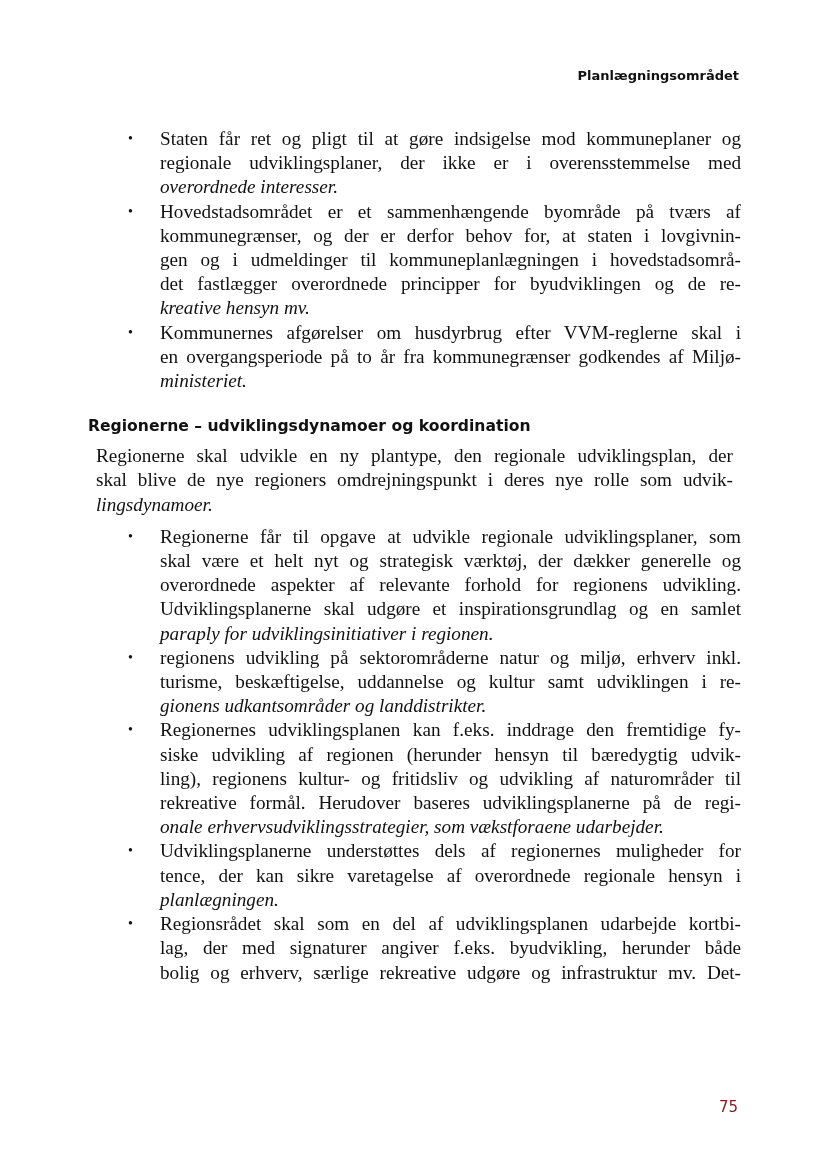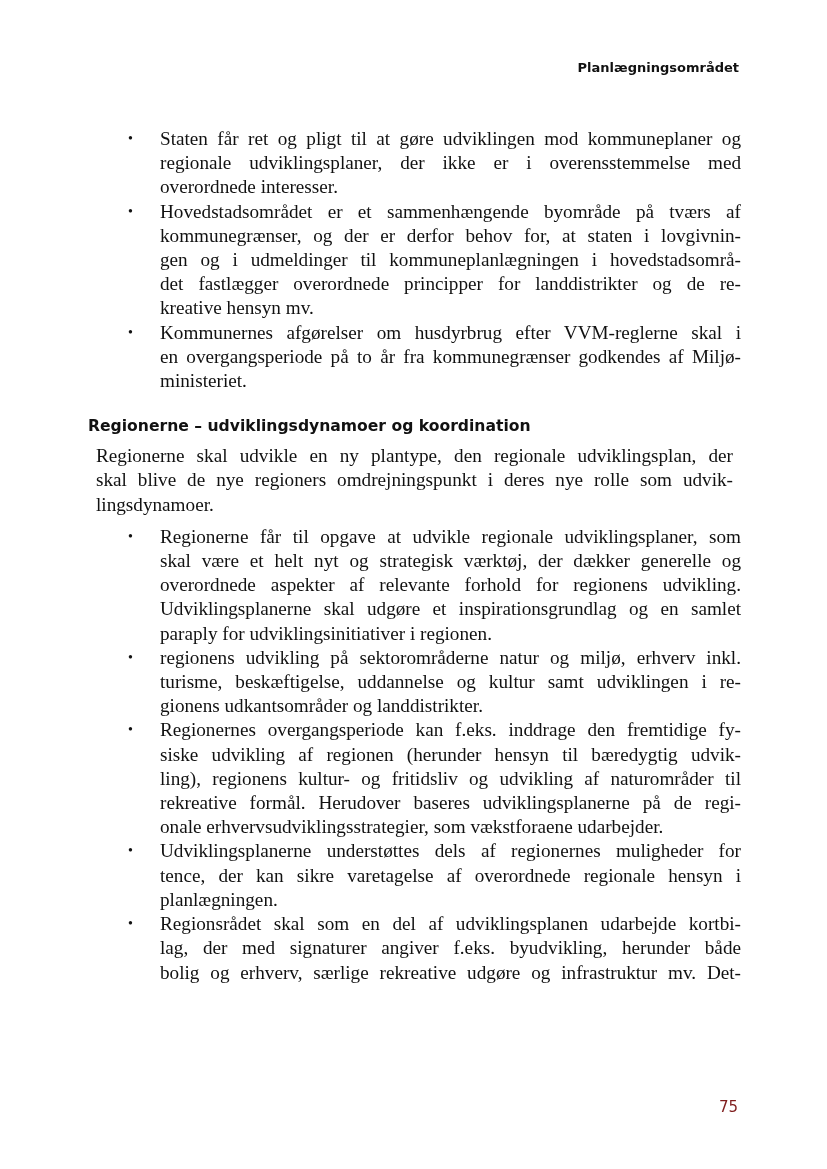--- a/index.html
+++ b/index.html
@@ -1,30 +1,30 @@
 <!DOCTYPE html>
 <html><head>
 <meta charset="utf-8">
 <style>
   html, body { margin: 0; padding: 0; background: #ffffff; }
   body { width: 827px; height: 1169px; position: relative; overflow: hidden; color: #111; }
   .running-header {
-    position: absolute; right: 88px; top: 60px;
+    position: absolute; right: 88px; top: 68px;
     font-family: "DejaVu Sans", sans-serif; font-weight: bold; font-size: 13px; color: #111;
   }
   .page-number {
     position: absolute; right: 89px; top: 1098px;
     font-family: "DejaVu Sans", sans-serif; font-size: 15px; color: #7f1d1d;
   }
   .content {
     position: absolute; left: 88px; top: 127px; width: 653px;
     font-family: "Liberation Serif", serif; font-size: 19.2px; line-height: 24.2px;
   }
   .ln { display: block; text-align: justify; text-align-last: justify; white-space: nowrap; }
-  .ln.last { text-align-last: left; }
+  .ln.last { text-align-last: left; font-style: italic; }
   ul.bullets { list-style: none; margin: 0; padding: 0; }
   ul.bullets li { position: relative; padding-left: 72px; }
   ul.bullets li .bullet {
     position: absolute; left: 40px; top: 0; font-size: 14px; line-height: 24.2px;
   }
   .heading {
     font-family: "DejaVu Sans", sans-serif; font-weight: bold; font-size: 15.6px;
     line-height: 20px; margin-top: 23px; margin-bottom: 8px;
   }
   .para { margin: 8px; }
@@ -32,30 +32,30 @@
 </style>
 </head>
 <body>
 
 <div class="running-header">Planlægningsområdet</div>
 
 <div class="content">
   <ul class="bullets" id="list1">
       <li>
         <span class="bullet">•</span>
-        <span class="ln">Staten får ret og pligt til at gøre udviklingen mod kommuneplaner og</span>
+        <span class="ln">Staten får ret og pligt til at gøre indsigelse mod kommuneplaner og</span>
         <span class="ln">regionale udviklingsplaner, der ikke er i overensstemmelse med</span>
         <span class="ln last">overordnede interesser.</span>
       </li>
       <li>
         <span class="bullet">•</span>
         <span class="ln">Hovedstadsområdet er et sammenhængende byområde på tværs af</span>
         <span class="ln">kommunegrænser, og der er derfor behov for, at staten i lovgivnin-</span>
         <span class="ln">gen og i udmeldinger til kommuneplanlægningen i hovedstadsområ-</span>
-        <span class="ln">det fastlægger overordnede principper for landdistrikter og de re-</span>
+        <span class="ln">det fastlægger overordnede principper for byudviklingen og de re-</span>
         <span class="ln last">kreative hensyn mv.</span>
       </li>
       <li>
         <span class="bullet">•</span>
         <span class="ln">Kommunernes afgørelser om husdyrbrug efter VVM-reglerne skal i</span>
         <span class="ln">en overgangsperiode på to år fra kommunegrænser godkendes af Miljø-</span>
         <span class="ln last">ministeriet.</span>
       </li>
     </ul>
 
@@ -76,21 +76,21 @@
         <span class="ln last">paraply for udviklingsinitiativer i regionen.</span>
       </li>
       <li>
         <span class="bullet">•</span>
         <span class="ln">regionens udvikling på sektorområderne natur og miljø, erhverv inkl.</span>
         <span class="ln">turisme, beskæftigelse, uddannelse og kultur samt udviklingen i re-</span>
         <span class="ln last">gionens udkantsområder og landdistrikter.</span>
       </li>
       <li>
         <span class="bullet">•</span>
-        <span class="ln">Regionernes overgangsperiode kan f.eks. inddrage den fremtidige fy-</span>
+        <span class="ln">Regionernes udviklingsplanen kan f.eks. inddrage den fremtidige fy-</span>
         <span class="ln">siske udvikling af regionen (herunder hensyn til bæredygtig udvik-</span>
         <span class="ln">ling), regionens kultur- og fritidsliv og udvikling af naturområder til</span>
         <span class="ln">rekreative formål. Herudover baseres udviklingsplanerne på de regi-</span>
         <span class="ln last">onale erhvervsudviklingsstrategier, som vækstforaene udarbejder.</span>
       </li>
       <li>
         <span class="bullet">•</span>
         <span class="ln">Udviklingsplanerne understøttes dels af regionernes muligheder for</span>
         <span class="ln">tence, der kan sikre varetagelse af overordnede regionale hensyn i</span>
         <span class="ln last">planlægningen.</span>

